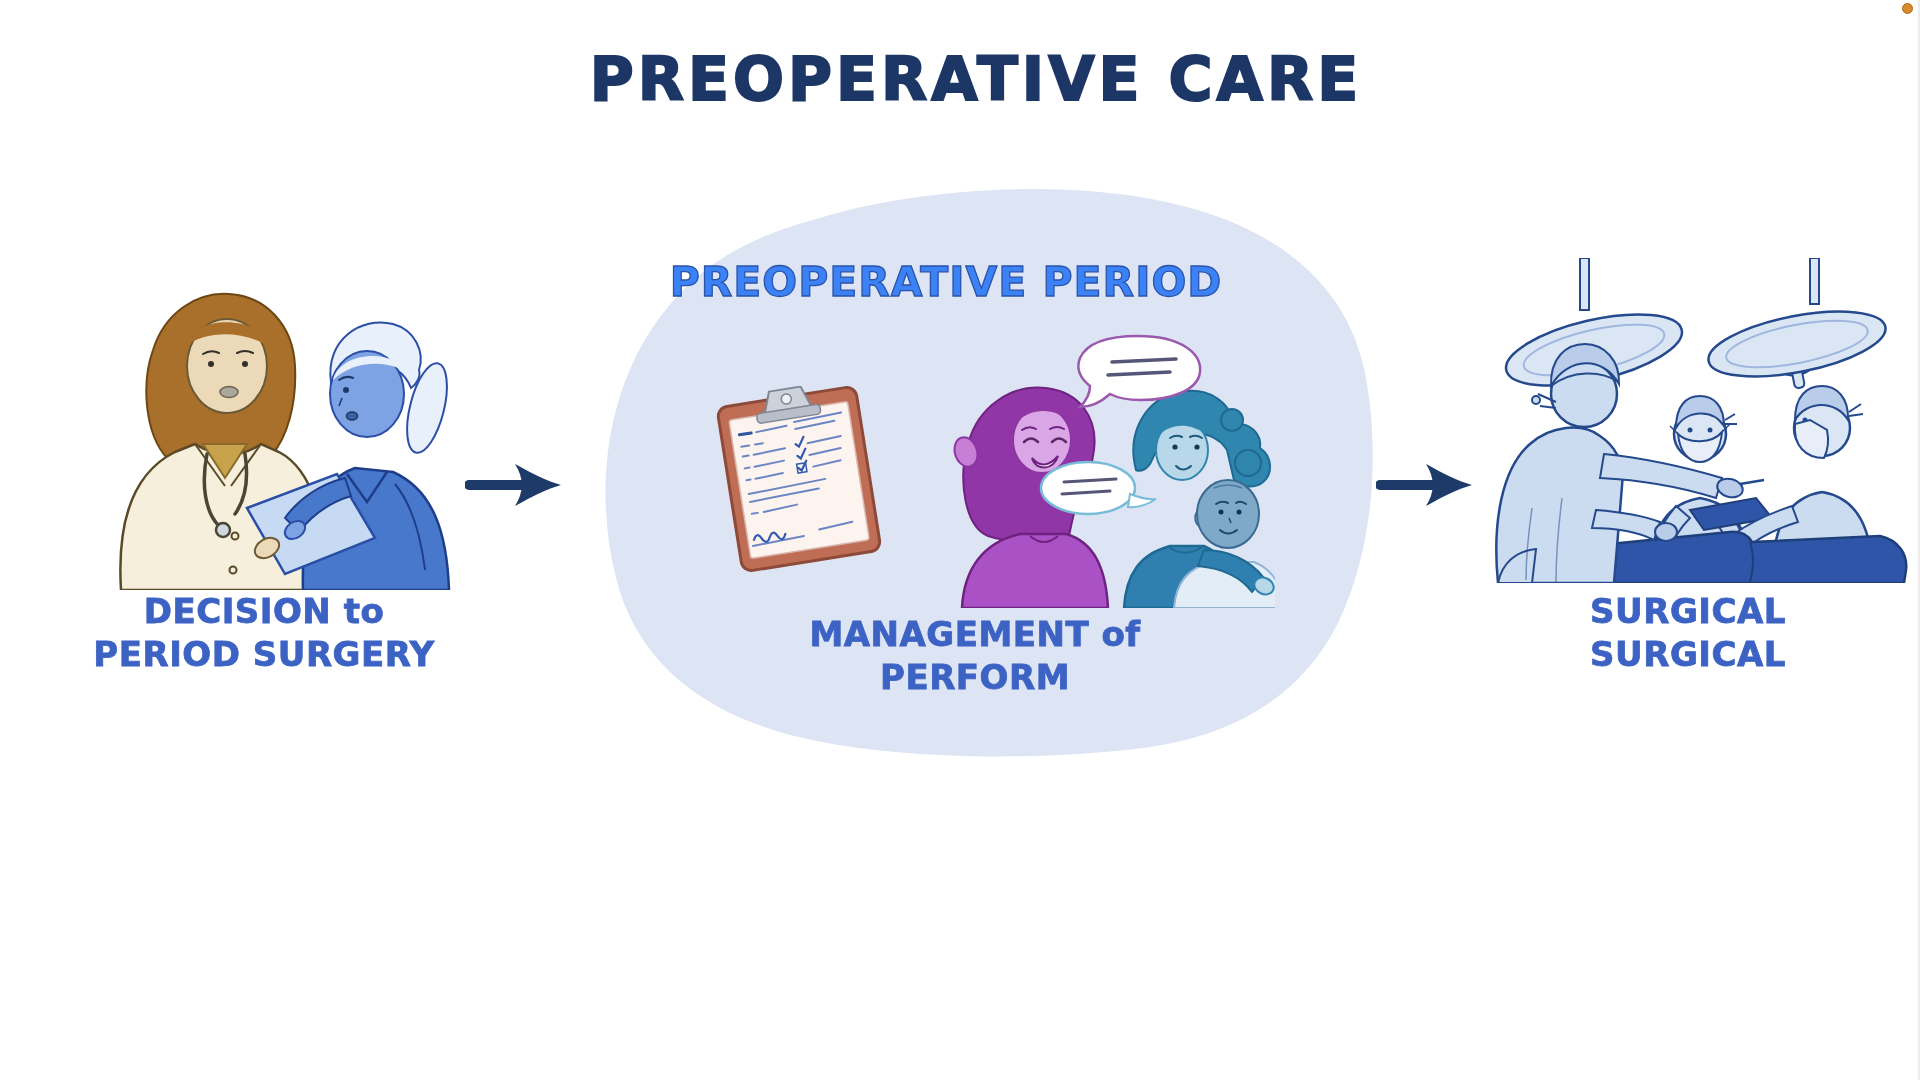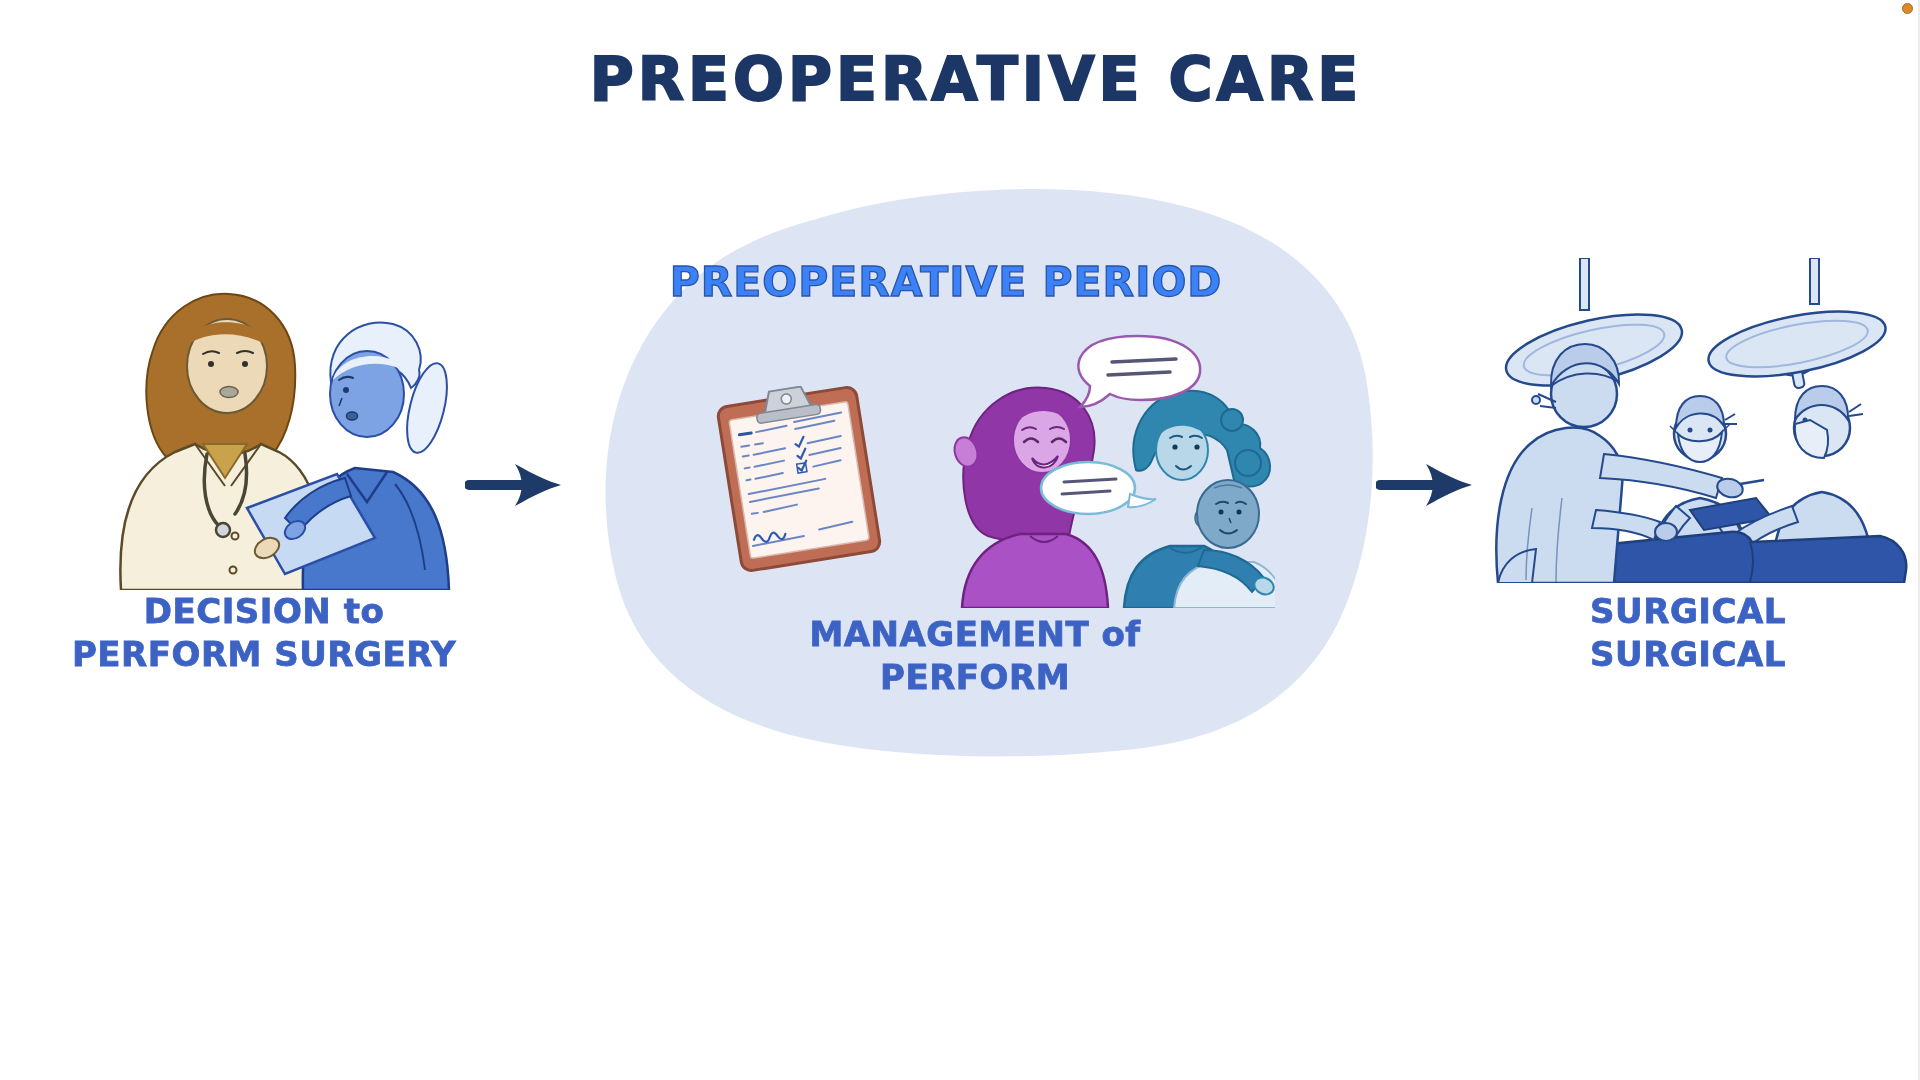--- a/index.html
+++ b/index.html
@@ -94,21 +94,21 @@
       <path d="M 300 212 C 318 234 326 266 330 298" stroke="#1f3e8a" stroke-width="2" fill="none"></path>
       <polygon points="152,236 242,202 280,266 190,302" fill="#c7daf4" stroke="#2b4ea6" stroke-width="2.5"></polygon>
       <path d="M 250 206 C 226 212 204 226 190 246 L 204 260 C 218 242 236 230 256 224 Z" fill="#4878cc" stroke="#1f3e8a" stroke-width="2"></path>
       <ellipse cx="200" cy="258" rx="11" ry="8" transform="rotate(-35 200 258)" fill="#7ea3e4" stroke="#2b4ea6" stroke-width="2"></ellipse>
       <ellipse cx="172" cy="276" rx="13" ry="9" transform="rotate(-30 172 276)" fill="#ecd9b8" stroke="#6d5a34" stroke-width="2"></ellipse>
     </g>
   </svg>
 
   <div class="caption cap-left">
     <span>DECISION to</span>
-    <span>PERFORM SURGERY</span>
+    <span>PERIOD SURGERY</span>
   </div>
 
   <svg class="arrow arrow-left" viewBox="0 0 100 50">
     <path d="M 4 25 L 60 25" stroke="#1d3a69" stroke-width="10" stroke-linecap="round" fill="none"></path>
     <path d="M 50 4 C 68 14 82 21 96 25 C 82 29 68 36 50 46 C 59 32 59 18 50 4 Z" fill="#1d3a69"></path>
   </svg>
 
   <svg class="illo illo-clipboard" viewBox="0 0 192 186">
     <g transform="rotate(-9 96 93)">
       <rect x="26" y="10" width="140" height="166" rx="10" fill="#bf6e55" stroke="#8d4a38" stroke-width="3"></rect>

